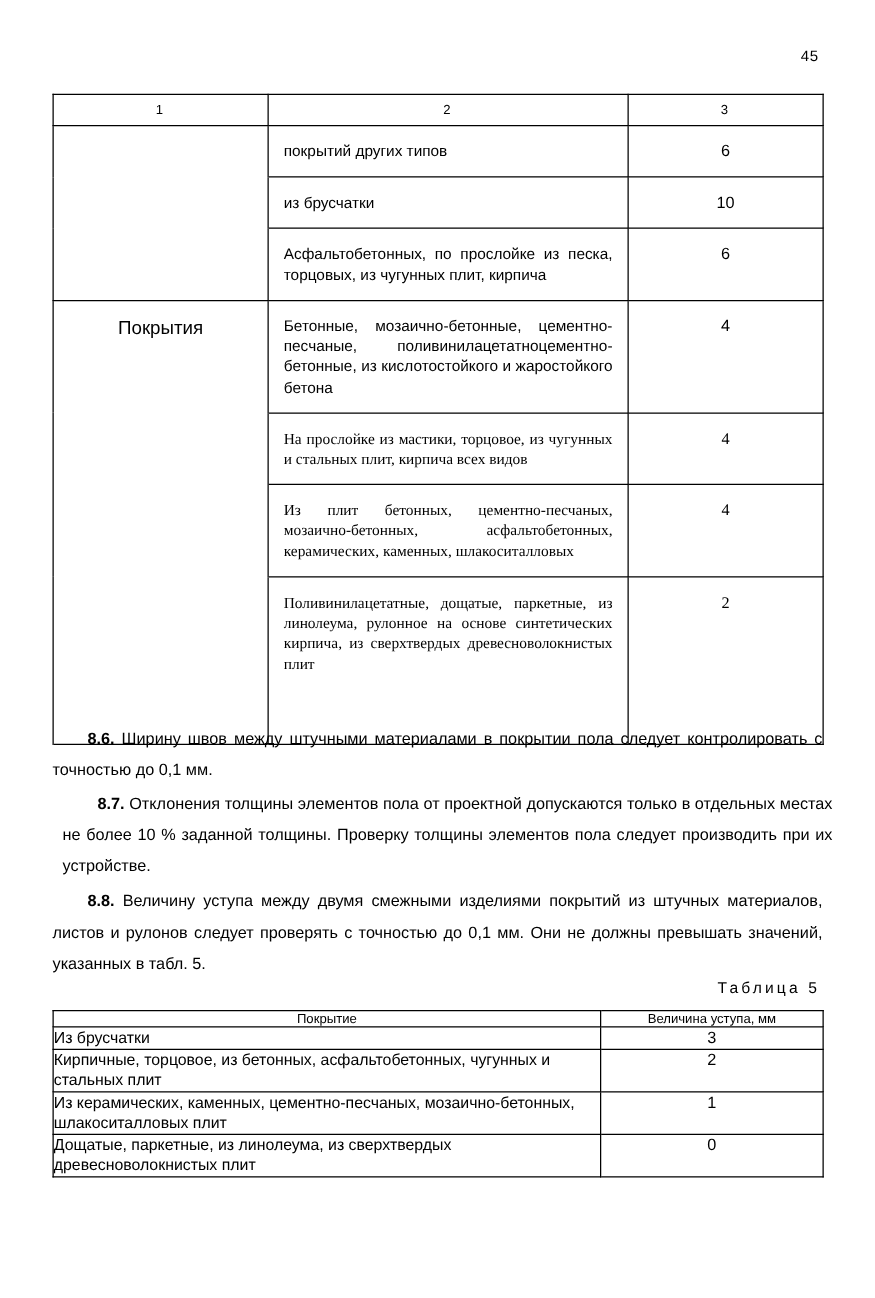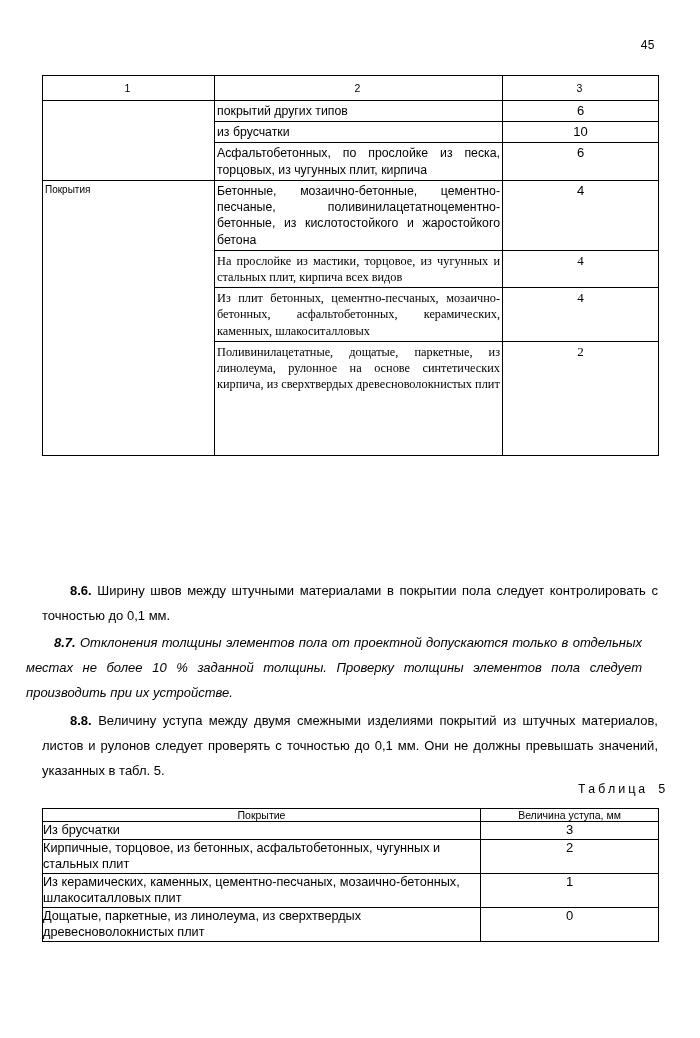--- a/index.html
+++ b/index.html
@@ -34,70 +34,70 @@
     position: absolute;
     left: 42px;
     top: 75px;
     width: 616px;
     border: 1.5px solid #000;
     border-collapse: collapse;
     table-layout: fixed;
   }
   .table-cont td {
     border: 1px solid #000;
-    padding: 2px;
+    padding: 12px;
     vertical-align: top;
   }
   .table-cont .colnum {
     text-align: center;
     font-size: 10.5px;
     padding: 6px 0 6px 0;
     letter-spacing: 2px;
   }
   .cell-pad {
     padding: 7px 10px 7px 10px;
     font-size: 12.3px;
     line-height: 1.32;
     text-align: justify;
     text-justify: inter-word;
   }
   .cell-pad-name {
     padding: 8px 8px 8px 10px;
-    font-size: 10px;
+    font-size: 15px;
     line-height: 1.32;
+    text-align: center;
   }
   .cell-num {
     text-align: center;
     font-size: 13px;
     padding-top: 8px;
   }
   .nb { border-bottom: none !important; }
   .nt { border-top: none !important; font-family: Liberation Serif, serif; }
 
   
   .para {
     position: absolute;
     font-size: 13px;
     line-height: 25px;
     text-align: justify;
     text-justify: inter-word;
   }
   .para b { font-weight: bold; margin-top: 32px; }
   .p1 { left: 42px; top: 578px; width: 616px; }
-  .p2 { left: 26px; top: 630px; width: 616px; font-style: italic; }
+  .p2 { left: 50px; top: 630px; width: 616px; }
   .p3 { left: 42px; top: 708px; width: 616px; }
   .indent { display: inline-block; width: 28px; }
 
   .table-caption {
     position: absolute;
-    right: 32px;
+    right: 44px;
     top: 783px;
     font-size: 12.5px;
     letter-spacing: 2.5px;
-    font-family: Liberation Mono, monospace;
   }
 
   
   .table5 {
     position: absolute;
     left: 42px;
     top: 808px;
     width: 616px;
     border: 1.5px solid #000;
     border-collapse: collapse;

